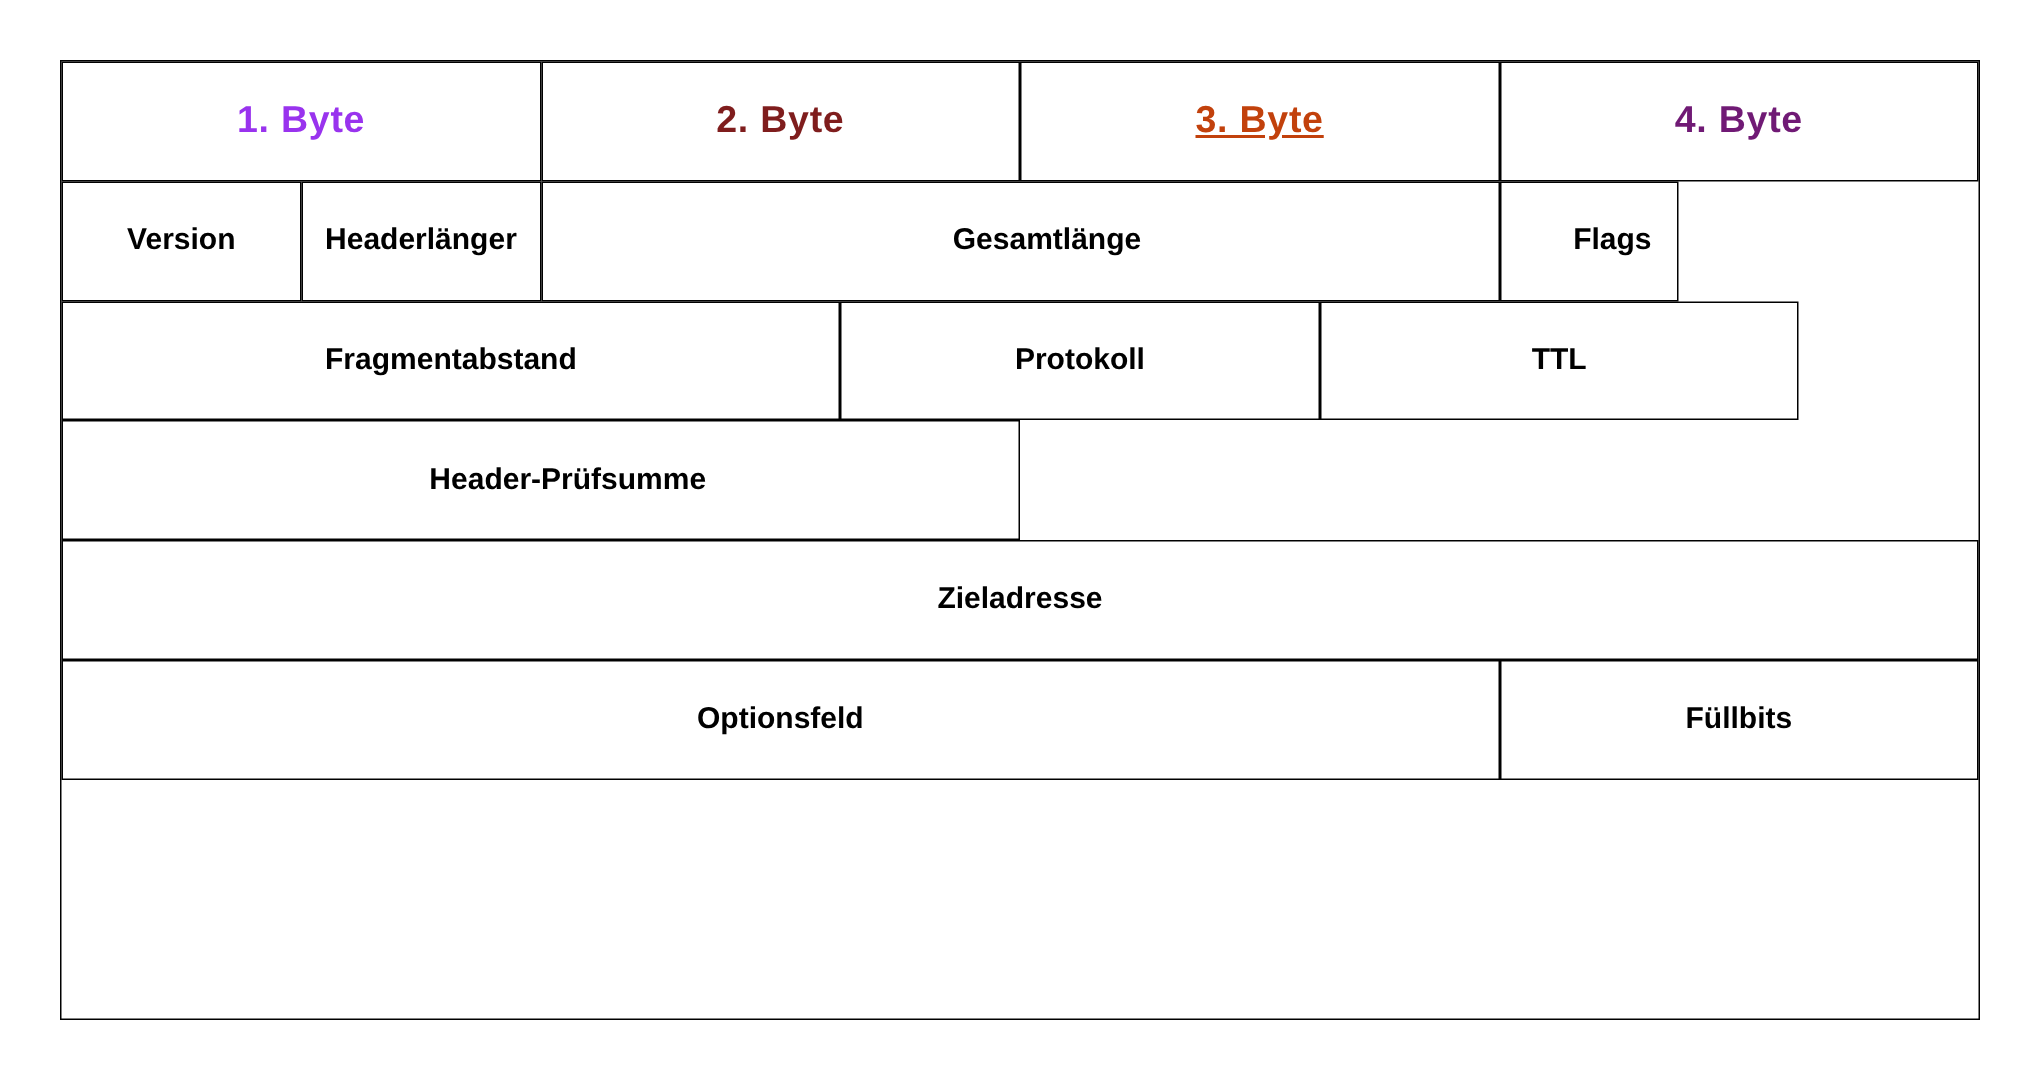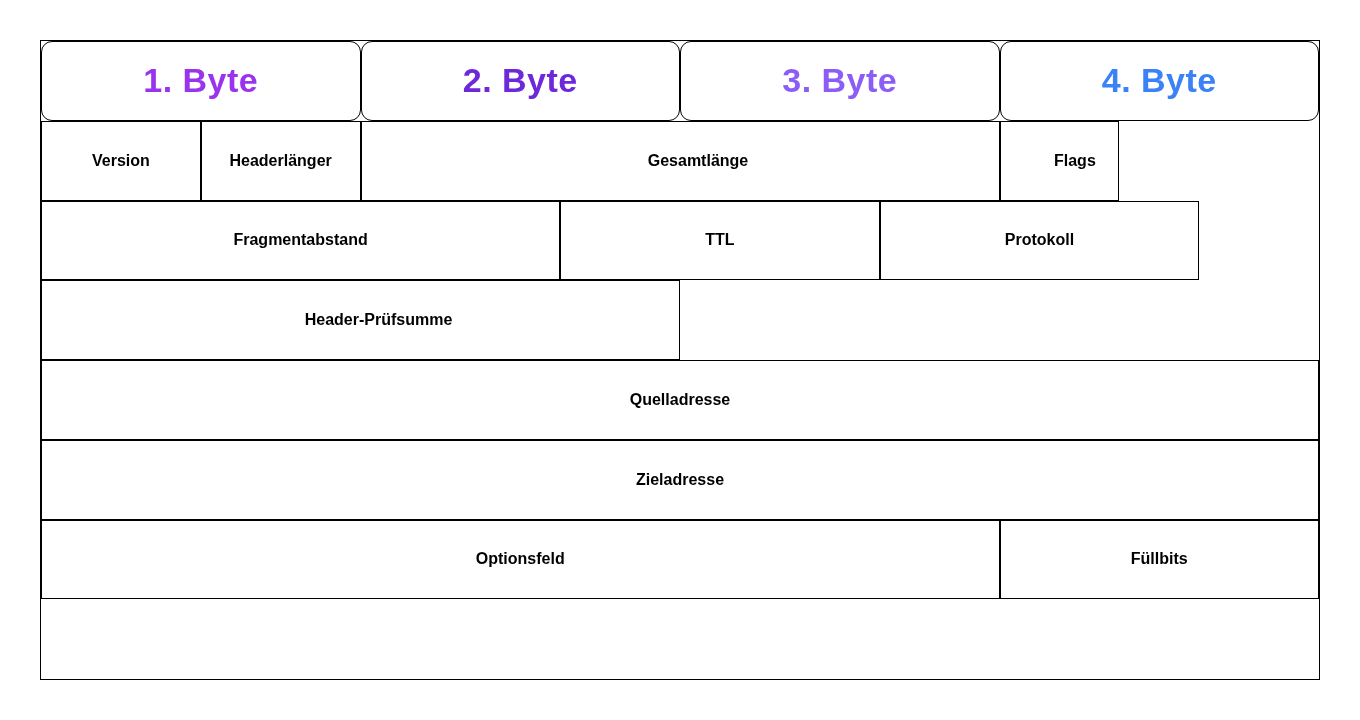--- a/index.html
+++ b/index.html
@@ -30,61 +30,59 @@
   .cell {
     border: 1px solid #000;
     display: flex;
     align-items: center;
     justify-content: center;
     text-align: center;
     box-sizing: border-box;
     overflow: hidden;
   }
   .byte-header {
-    font-size: 34px;
+    font-size: 25px;
     font-weight: bold;
     letter-spacing: 0.5px;
-    border-radius: 11px;
   }
   .field-label {
-    font-size: 16px;
+    font-size: 20px;
     font-weight: bold;
     color: #000000;
   }
   .span4  { grid-column: span 4; }
   .span8  { grid-column: span 8; }
   .span3  { grid-column: span 3; padding-left: 31px; }
   .span13 { grid-column: span 13; }
   .span16 { grid-column: span 16; padding-left: 36px; }
   .span24 { grid-column: span 24; }
   .span32 { grid-column: span 32; }
 </style>
 </head>
 <body>
 
 <div class="diagram-wrap">
   <div class="ip-grid">
 
     <div class="cell byte-header span8" style="color: rgb(153, 51, 238);">1. Byte</div>
-    <div class="cell byte-header span8" style="color: #6d28d9;">2. Byte</div>
-    <div class="cell byte-header span8" style="color: #8b5cf6;">3. Byte</div>
-    <div class="cell byte-header span8" style="color: #3b82f6;">4. Byte</div>
+    <div class="cell byte-header span8" style="color: #7f1d1d;">2. Byte</div>
+    <div class="cell byte-header span8" style="color: #c2410c; text-decoration: underline;">3. Byte</div>
+    <div class="cell byte-header span8" style="color: #701a75;">4. Byte</div>
 
     <div class="cell field-label span4">Version</div>
     <div class="cell field-label span4">Headerlänger</div>
     <div class="cell field-label span16">Gesamtlänge</div>
 
     <div class="cell field-label span3">Flags</div>
     <div class="cell field-label span13">Fragmentabstand</div>
 
+    <div class="cell field-label span8">Protokoll</div>
     <div class="cell field-label span8">TTL</div>
-    <div class="cell field-label span8">Protokoll</div>
     <div class="cell field-label span16">Header-Prüfsumme</div>
 
-    <div class="cell field-label span32">Quelladresse</div>
 
     <div class="cell field-label span32">Zieladresse</div>
 
     <div class="cell field-label span24">Optionsfeld</div>
     <div class="cell field-label span8">Füllbits</div>
 
 
   </div>
 </div>
 

